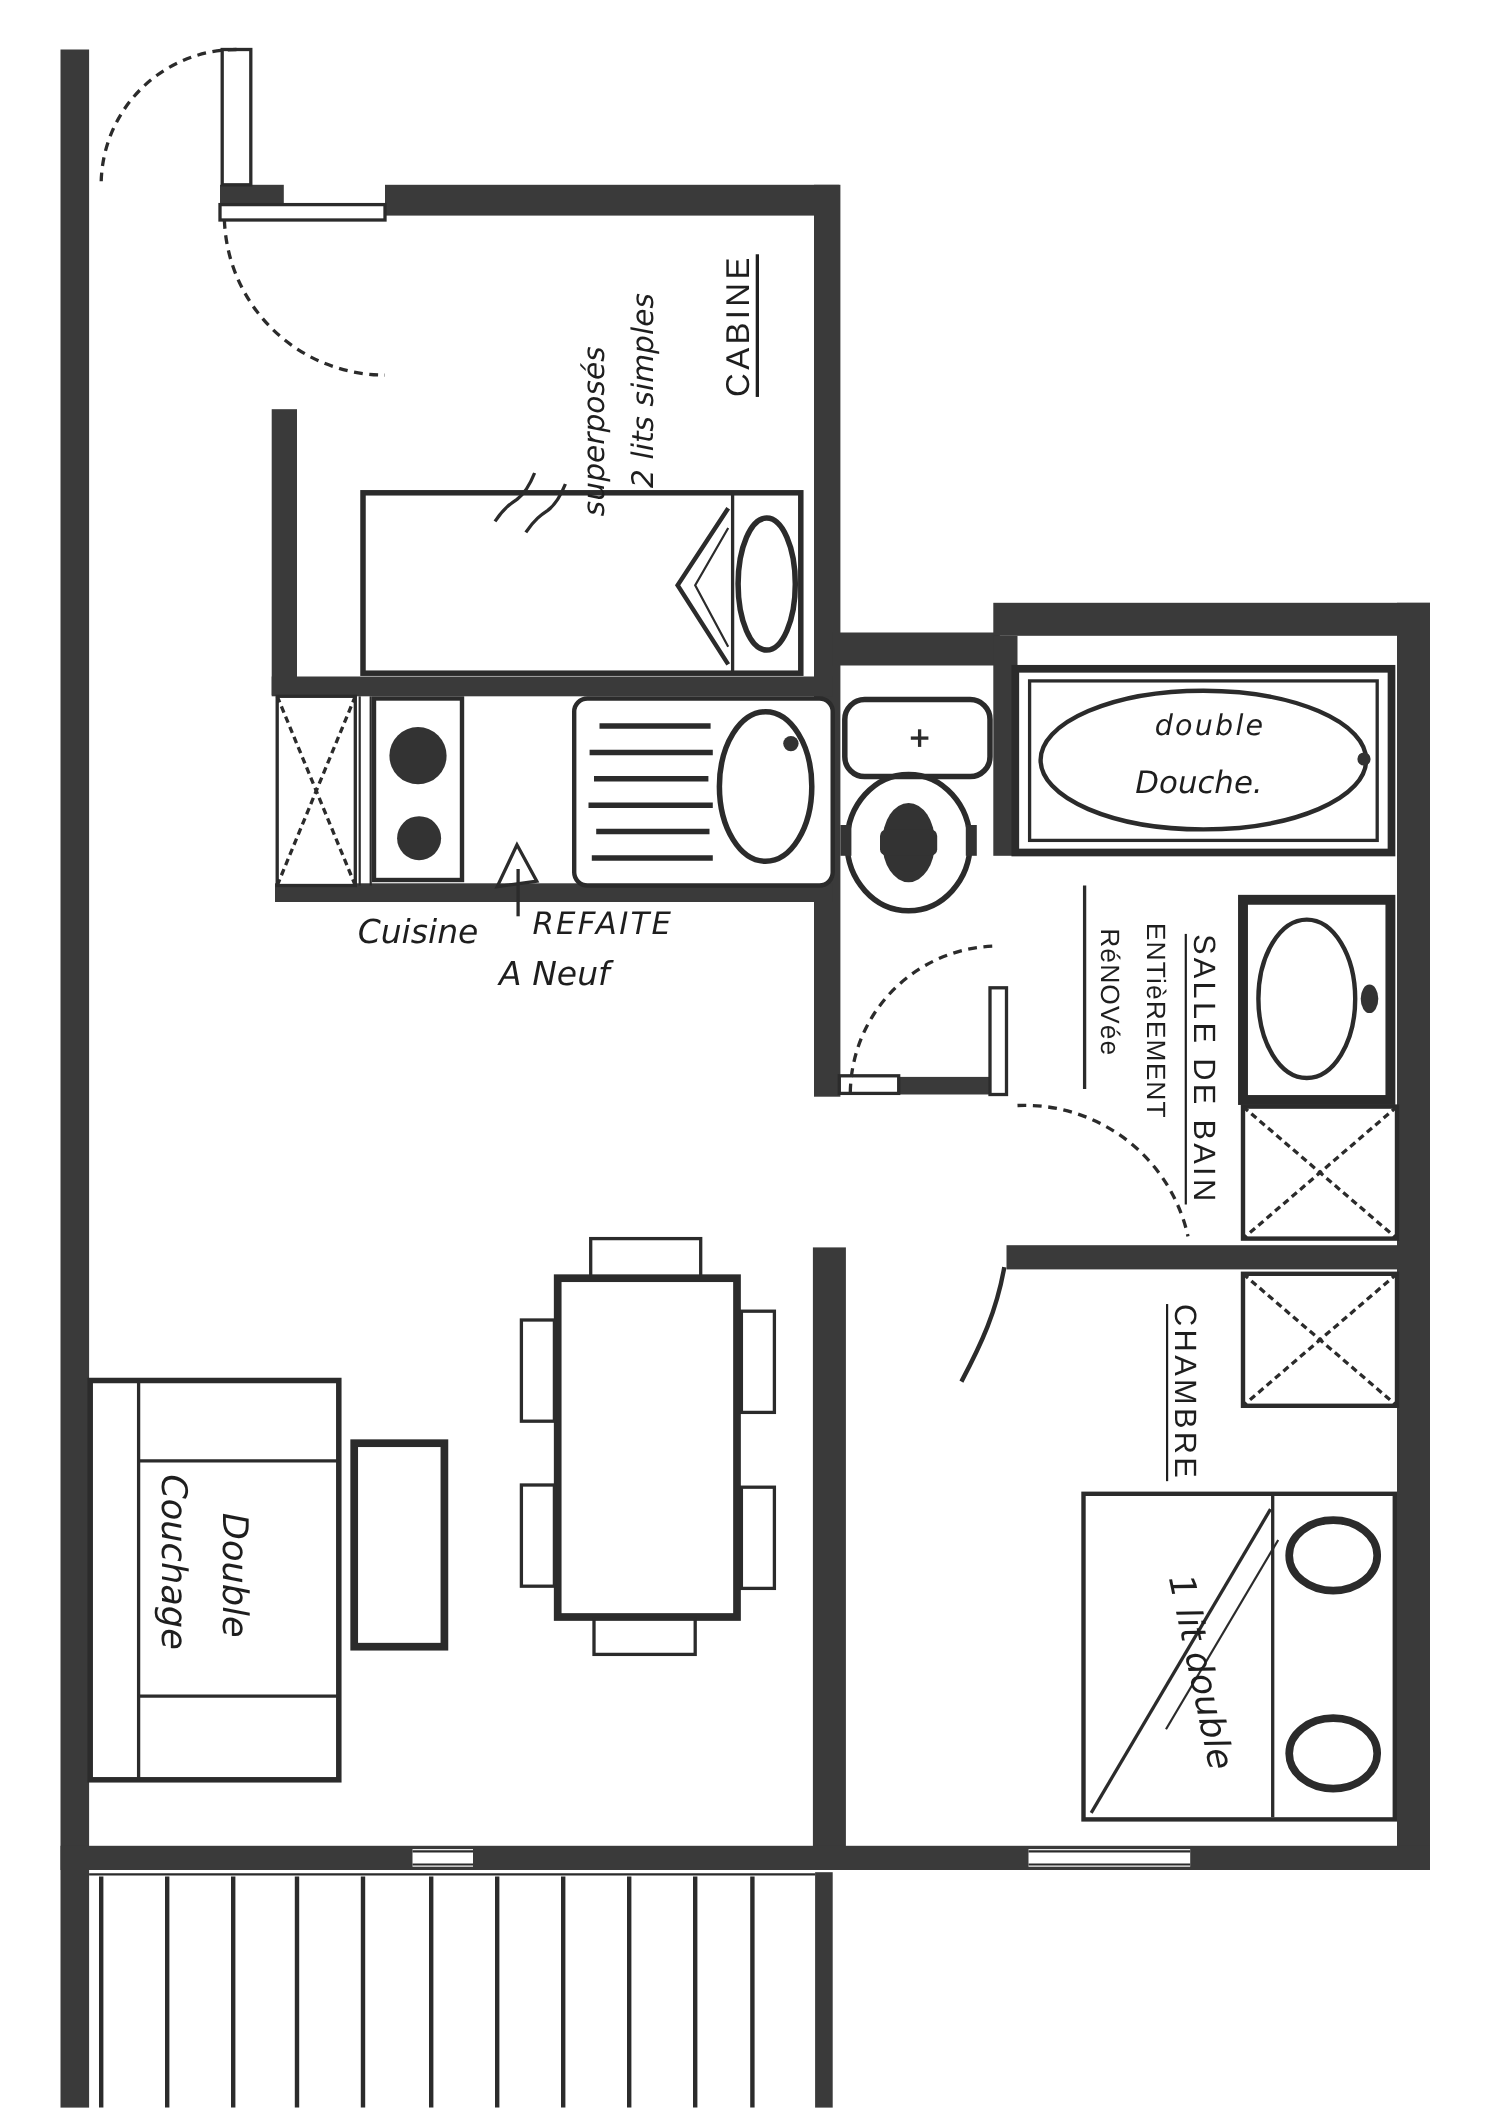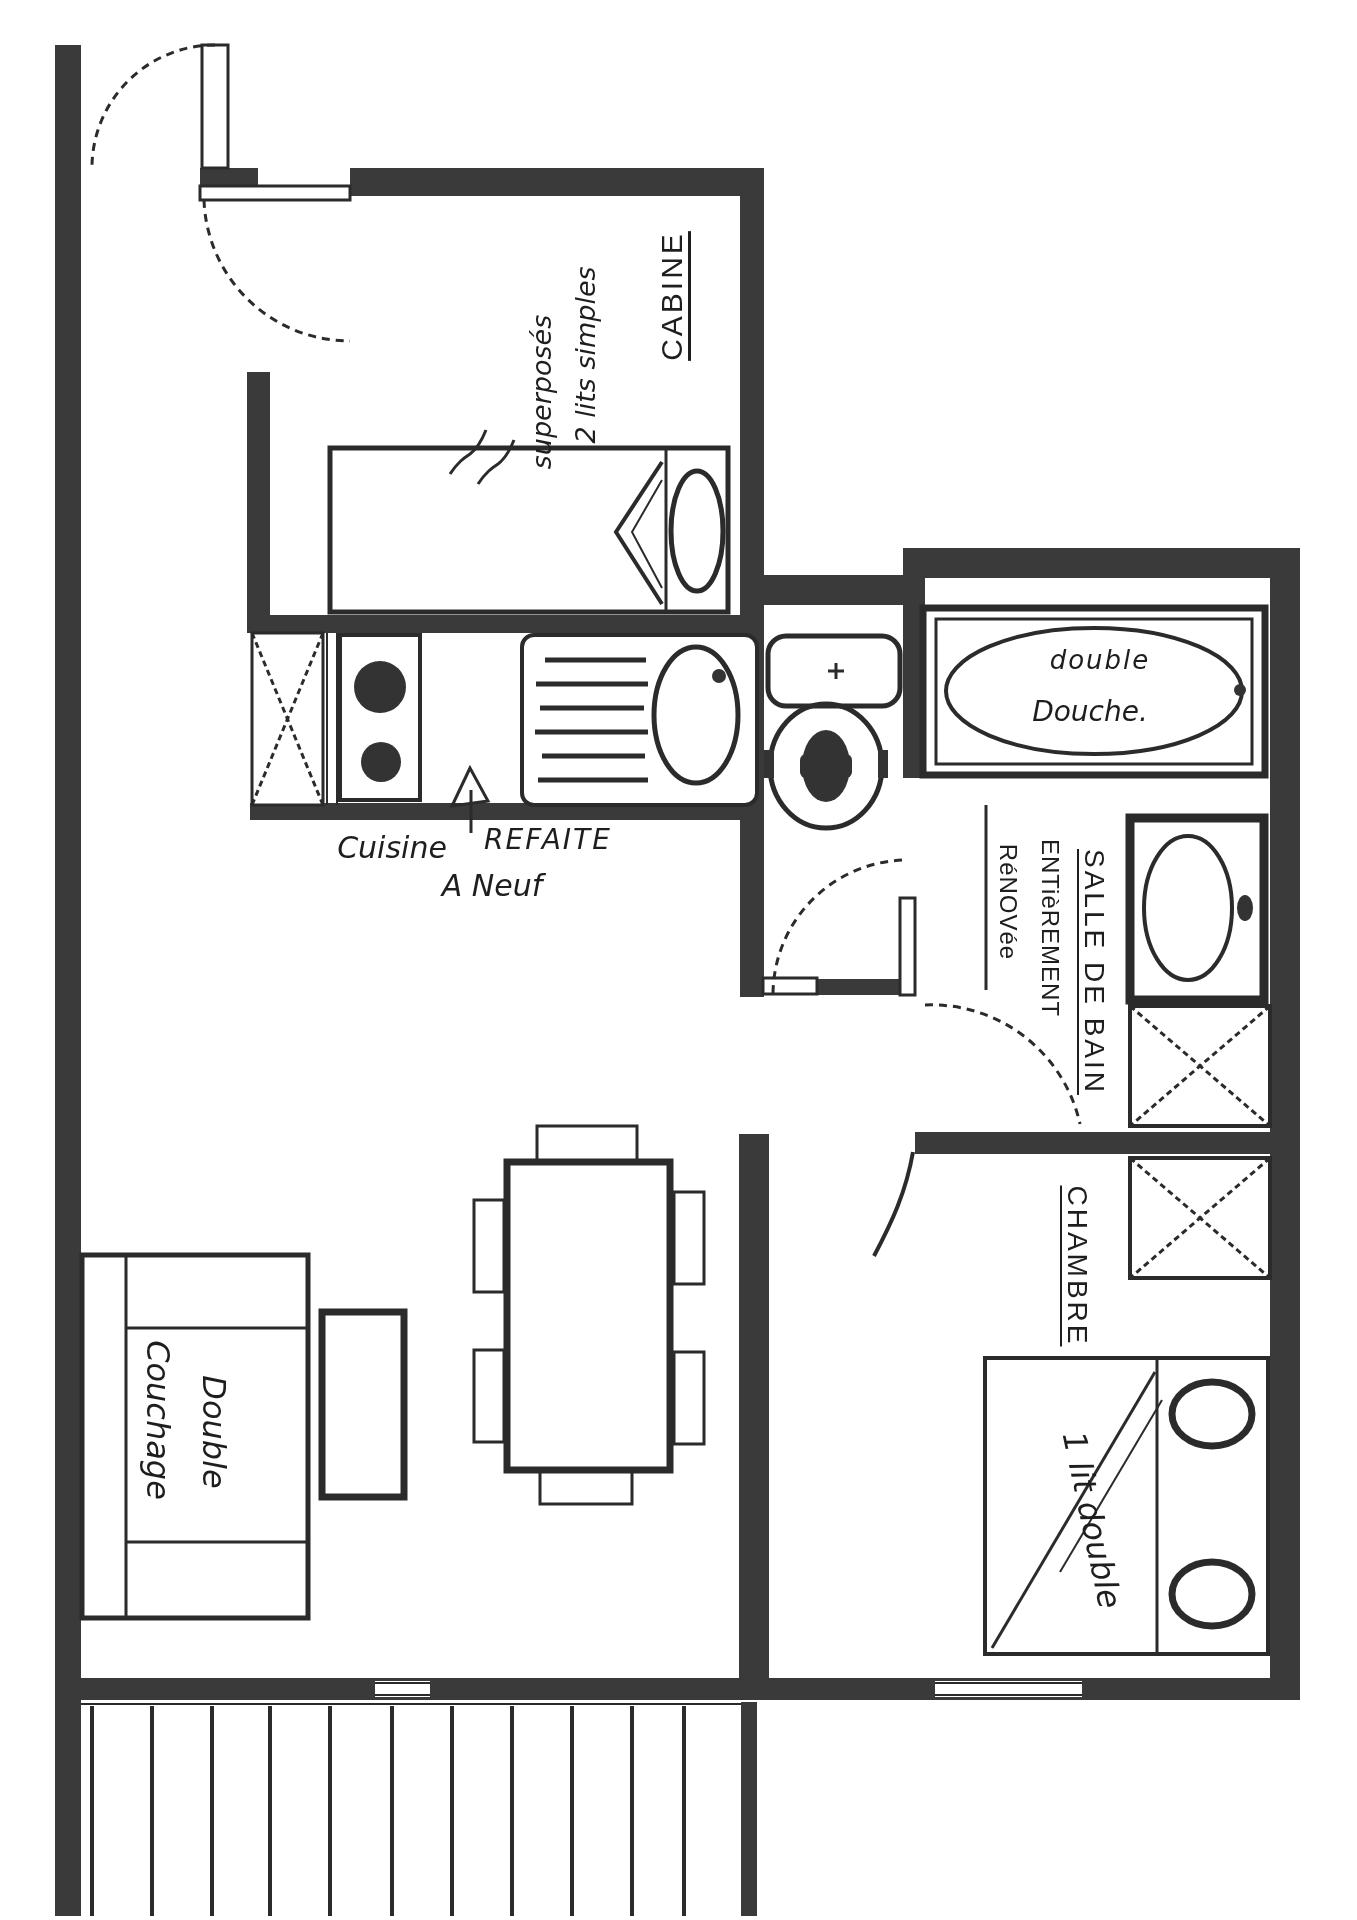--- a/index.html
+++ b/index.html
@@ -157,23 +157,23 @@
       <line x1="632" y1="1706" x2="632" y2="1916"></line>
       <line x1="684" y1="1706" x2="684" y2="1916"></line>
     </g>
   </g>
 </svg>
 
 <div class="label caps und" style="left:672px;top:296px;--r:-90deg;font-size:30px;">CABINE</div>
 <div class="label script" style="left:585px;top:355px;--r:-90deg;font-size:27px;">2 lits simples</div>
 <div class="label script" style="left:541px;top:392px;--r:-90deg;font-size:27px;">superposés</div>
 
-<div class="label script" style="left:392px;top:848px;font-size:30px;">Cuisine</div>
+<div class="label script" style="left:380px;top:848px;font-size:30px;">Cuisine</div>
 <div class="label script" style="left:524px;top:840px;font-size:28px;letter-spacing:2px;margin-left:24px;">REFAITE</div>
-<div class="label script" style="left:492px;top:886px;font-size:30px;">A Neuf</div>
+<div class="label script" style="left:504px;top:886px;font-size:30px;">A Neuf</div>
 
 <div class="label script" style="left:1100px;top:660px;font-size:26px;letter-spacing:2px;">double</div>
 <div class="label script" style="left:1090px;top:712px;font-size:28px;">Douche.</div>
 
 <div class="label caps und" style="left:1094px;top:972px;--r:90deg;font-size:28px;">SALLE DE BAIN</div>
 <div class="label caps" style="left:1050px;top:928px;--r:90deg;font-size:24px;letter-spacing:1px;">ENTièREMENT</div>
 <div class="label caps" style="left:1008px;top:902px;--r:90deg;font-size:24px;letter-spacing:1px;">RéNOVée</div>
 
 <div class="label caps und" style="left:1077px;top:1266px;--r:90deg;font-size:28px;">CHAMBRE</div>
 <div class="label script" style="left:1092px;top:1520px;--r:78deg;font-size:32px;">1 lit double</div>

